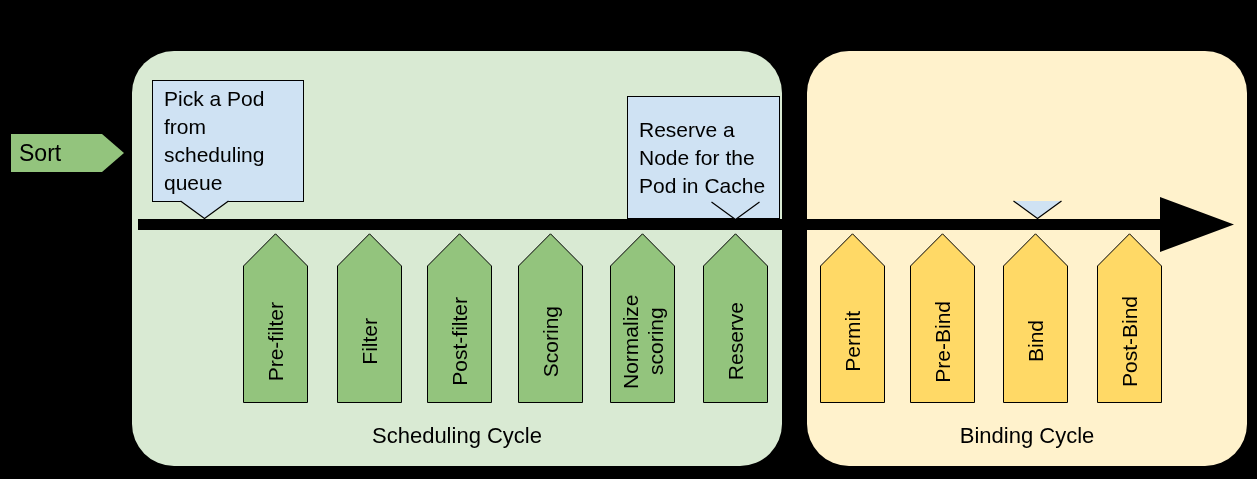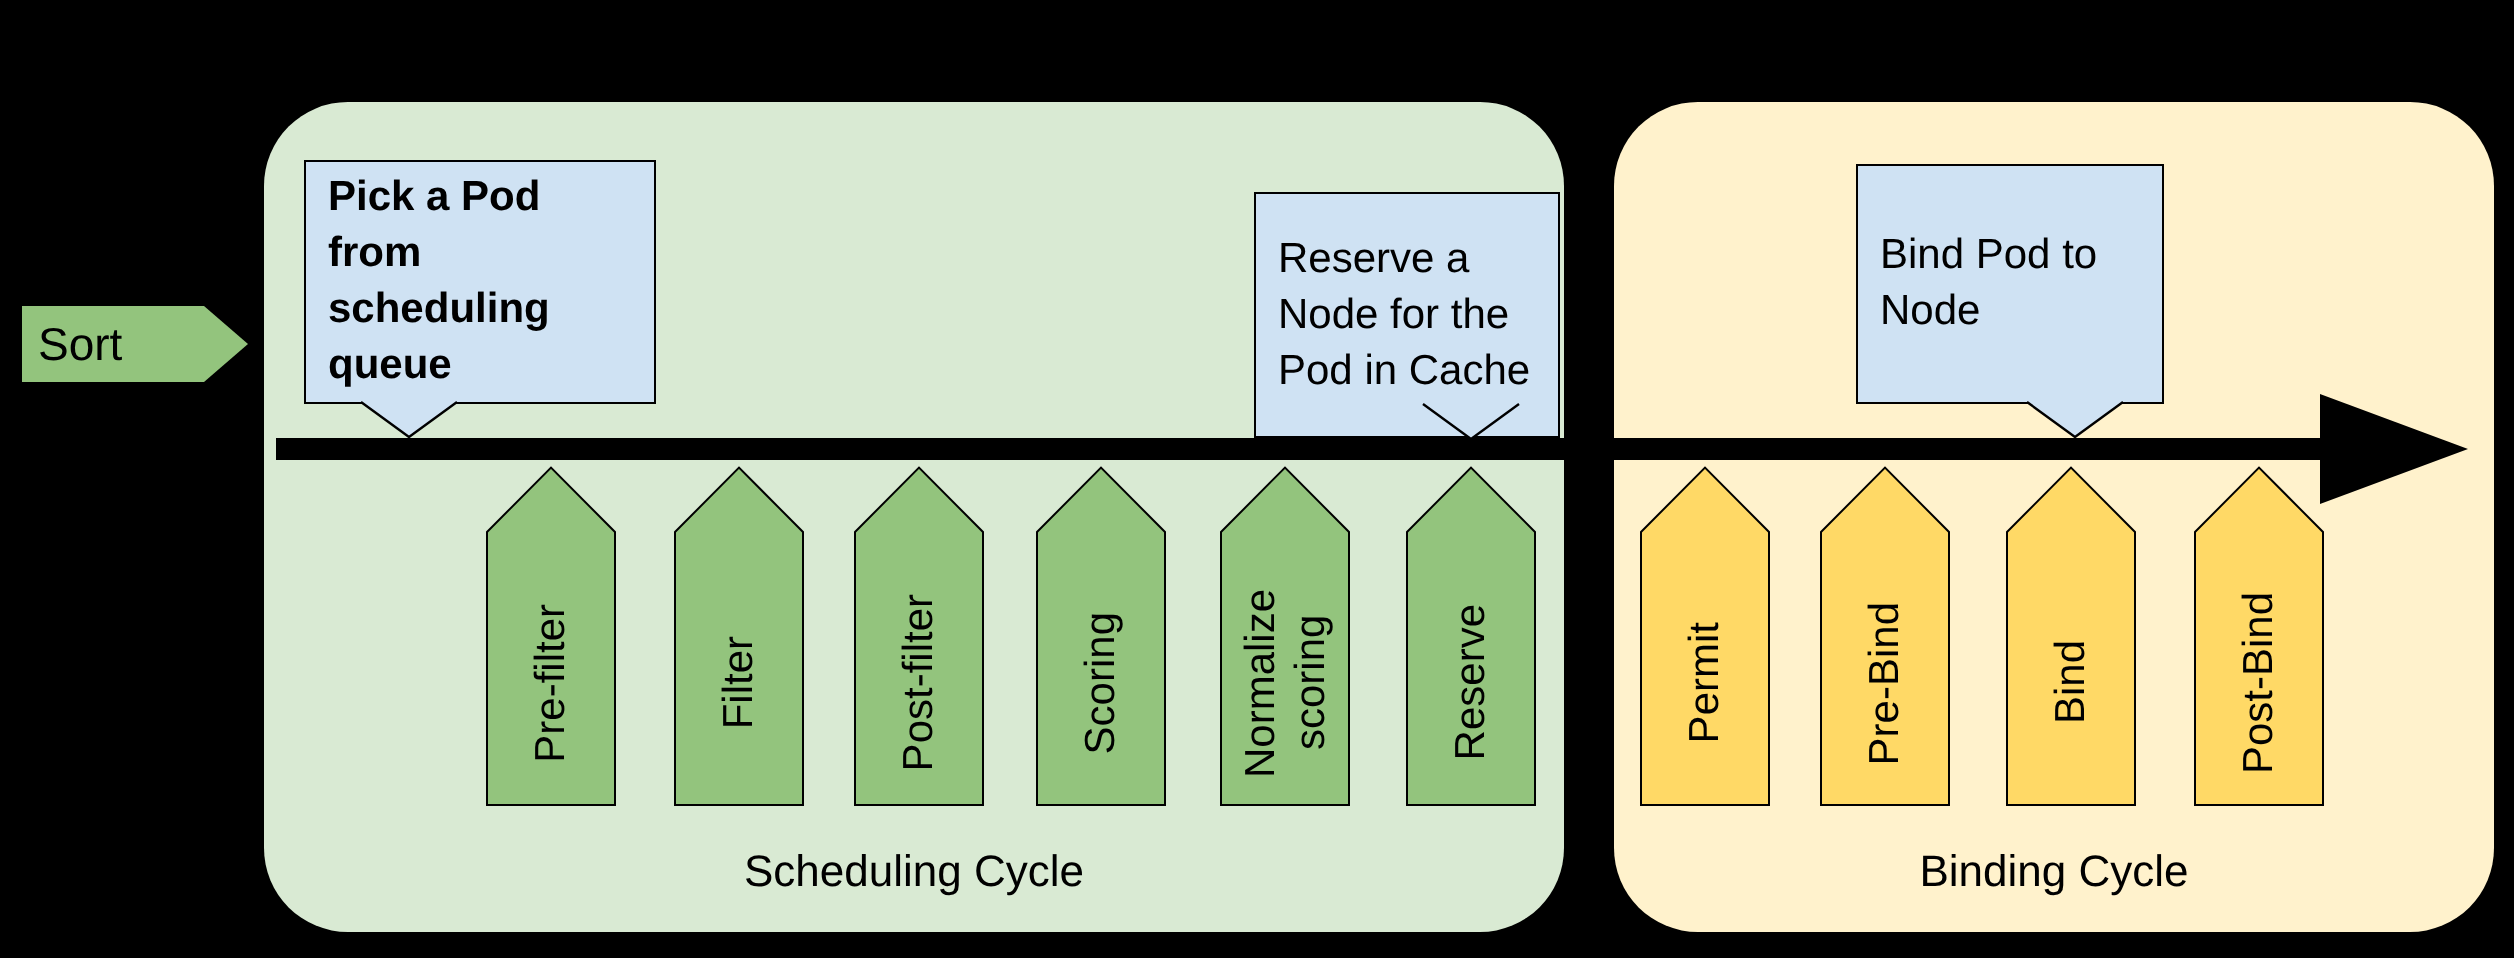--- a/index.html
+++ b/index.html
@@ -15,21 +15,21 @@
     font-size:22px; text-align:center; }
   .cycle-label.green { left:132px; width:650px; }
   .cycle-label.yellow { left:807px; width:440px; }
 
   
   .timeline-shaft { position:absolute; left:138px; top:219px; width:1028px; height:11px; background:#000; }
   .timeline-head { position:absolute; left:1160px; top:197px; width:74px; height:55px; background:#000;
     clip-path:polygon(0 0, 100% 50%, 0 100%); }
 
   
-  .sort-arrow { position:absolute; left:11px; top:153px; width:114px; height:38px; }
+  .sort-arrow { position:absolute; left:11px; top:134px; width:114px; height:38px; }
   .sort-arrow svg { position:absolute; left:0; top:0; display:block; }
   .sort-label { position:absolute; left:8px; top:0; height:38px; line-height:38px; font-size:23px; }
 
   
   .step { position:absolute; top:233px; width:65px; height:170px; }
   .step svg { position:absolute; left:0; top:0; display:block; }
   .step-label-wrap { position:absolute; left:0; top:33px; width:65px; height:137px;
     display:flex; align-items:center; justify-content:center; box-sizing:border-box; padding-top:14px; }
   .vlabel { writing-mode:vertical-rl; transform:rotate(180deg);
     font-size:21px; line-height:25px; max-height:135px; text-align:center; white-space:normal; }
@@ -132,37 +132,34 @@
   </div>
   <div class="step" style="left:1097px">
     <svg width="65" height="170" viewBox="0 0 65 170">
       <polygon points="0.5,33 32.5,0.8 64.5,33 64.5,169.5 0.5,169.5" fill="#ffd966" stroke="#000" stroke-width="1"></polygon>
     </svg>
     <div class="step-label-wrap">
       <span class="vlabel">Post-Bind</span>
     </div>
   </div>
 
-  <div class="callout" style="left:152px; top:80px; width:176px; height:122px;font-weight:bold;">
+  <div class="callout" style="left:152px; top:80px; width:152px; height:122px;">
     <span>Pick a Pod from scheduling queue</span>
   </div>
   <svg class="callout-tail" style="left:180px; top:200.5px;" width="49" height="19" viewBox="0 0 49 19">
     <path d="M0.5,0 L24.5,17.5 L48.5,0" fill="#cfe2f3" stroke="#000" stroke-width="1.2"></path>
   </svg>
 
   <div class="callout" style="left:627px; top:96px; width:153px; height:123px;">
     <span>Reserve a Node for the Pod in Cache</span>
   </div>
   <svg class="callout-tail" style="left:711px; top:201.5px;" width="49" height="19" viewBox="0 0 49 19">
     <path d="M0.5,0 L24.5,17.5 L48.5,0" fill="#cfe2f3" stroke="#000" stroke-width="1.2"></path>
   </svg>
 
-  <div class="callout" style="left:928px; top:82px; width:154px; height:120px;">
-    <span>Bind Pod to Node</span>
-  </div>
   <svg class="callout-tail" style="left:1013px; top:200.5px;" width="49" height="19" viewBox="0 0 49 19">
     <path d="M0.5,0 L24.5,17.5 L48.5,0" fill="#cfe2f3" stroke="#000" stroke-width="1.2"></path>
   </svg>
 
   <div class="cycle-label green">Scheduling Cycle</div>
   <div class="cycle-label yellow">Binding Cycle</div>
 
 </div>
 
 </body></html>

